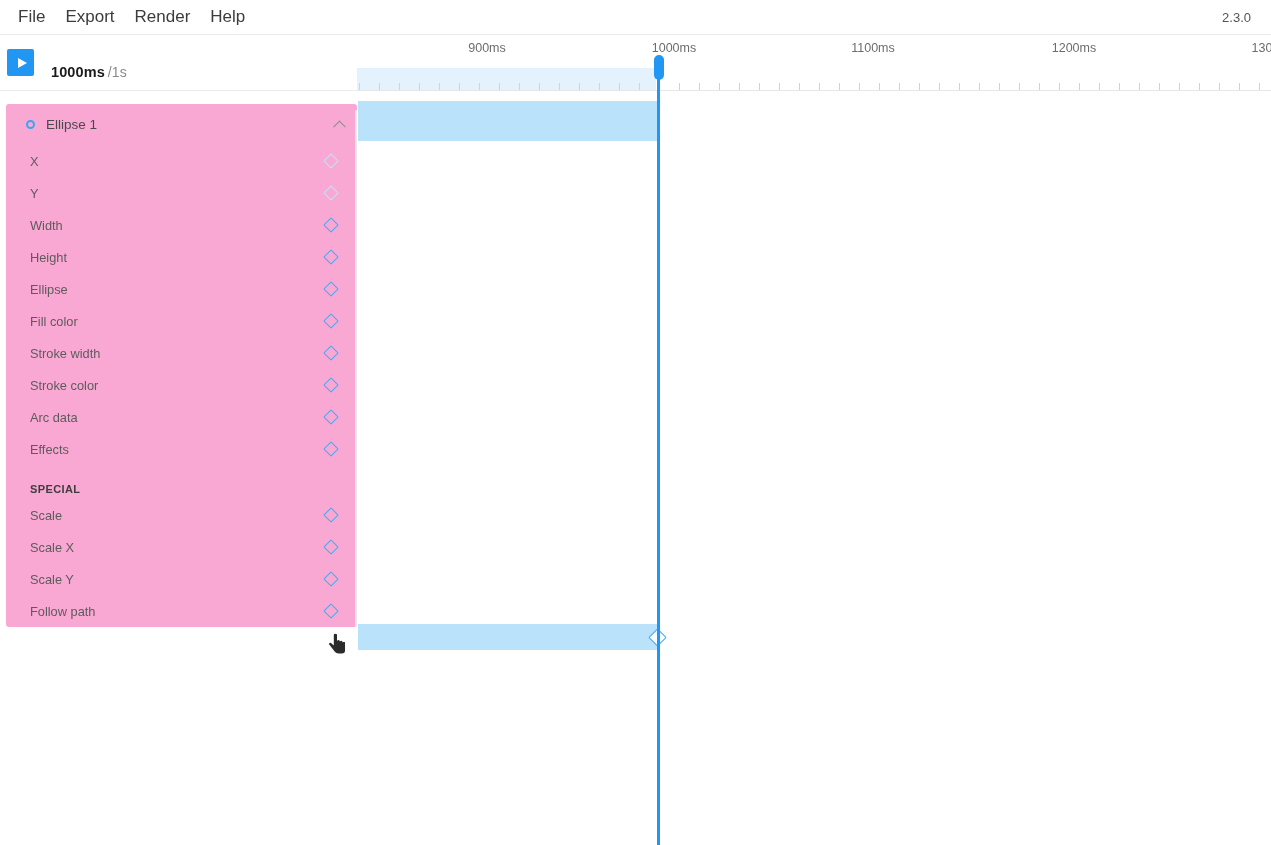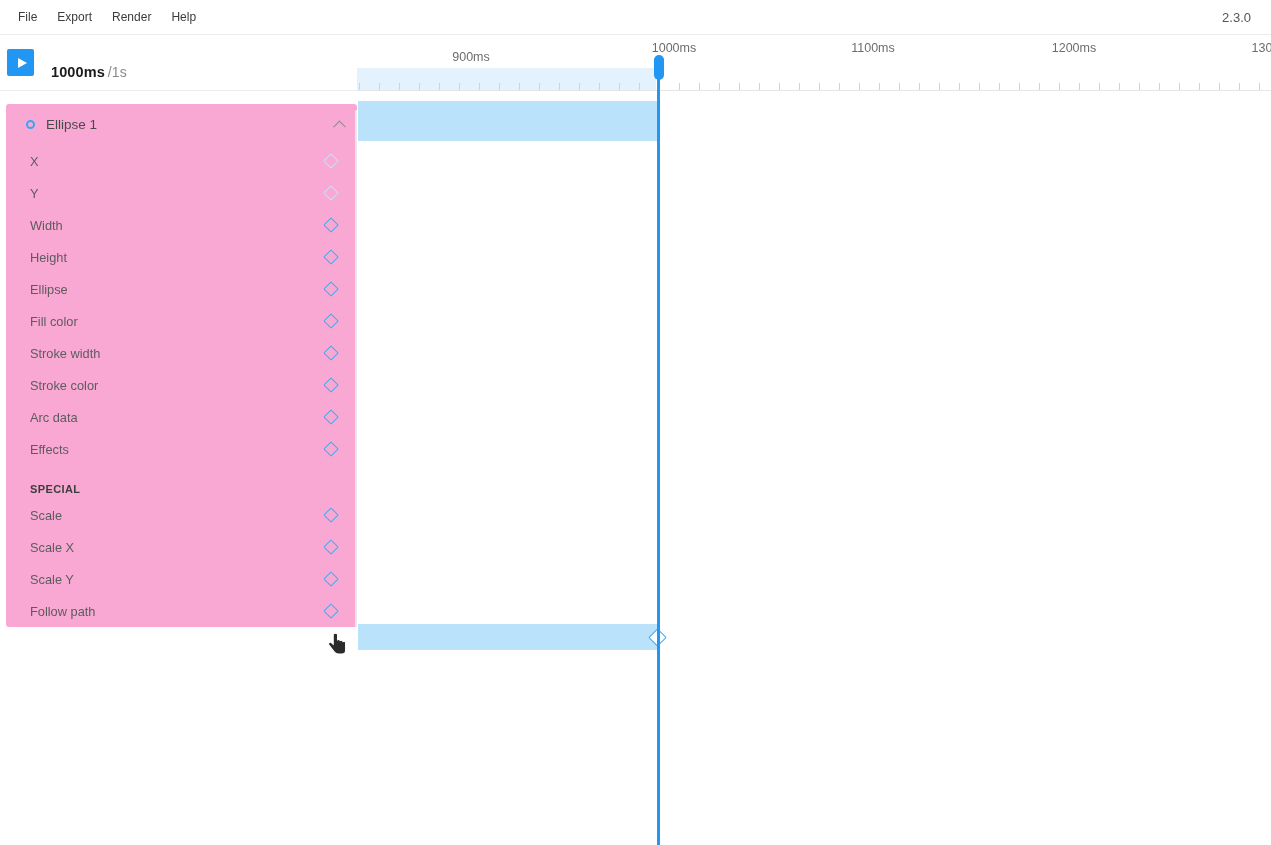--- a/index.html
+++ b/index.html
@@ -13,21 +13,21 @@
   .app { position: relative; width: 1271px; height: 845px; background:#fff; }
 
   
   .menubar {
     position: absolute; left:0; top:0; width:1271px; height:35px;
     background:#fff; border-bottom:1px solid #ececec;
     display:flex; align-items:center;
   }
   .menubar-items { display:flex; align-items:center; padding-left:8px; }
   .menu-item {
-    font-size:12px; color:#3c3c3c; padding:4px 10px; cursor:default;
+    font-size:17px; color:#3c3c3c; padding:4px 10px; cursor:default;
     line-height:16px; white-space:nowrap;
   }
   .version {
     position:absolute; right:20px; top:0; height:35px;
     display:flex; align-items:center;
     font-size:13px; color:#555;
   }
 
   
   .toolbar {
@@ -190,21 +190,21 @@
       <div class="menu-item">File</div>
       <div class="menu-item">Export</div>
       <div class="menu-item">Render</div>
       <div class="menu-item">Help</div>
     </div>
     <div class="version">2.3.0</div>
   </div>
 
   <div class="ruler-area">
     <div class="ruler-labels" id="ruler-labels">
-        <div class="ruler-label" style="left: 114px; margin-top: 9px;">900ms</div>
+        <div class="ruler-label" style="left: 130px;">900ms</div>
         <div class="ruler-label" style="left: 317px;">1000ms</div>
         <div class="ruler-label" style="left: 516px;">1100ms</div>
         <div class="ruler-label" style="left: 717px;">1200ms</div>
         <div class="ruler-label" style="left: 905px;">130</div>
       </div>
     <div class="ruler-band">
       <div class="ruler-fill" id="ruler-fill" style="width: 299px;"></div>
     </div>
     <div class="ruler-ticks" id="ruler-ticks">
         <div class="tick" style="left: 2px;"></div>

